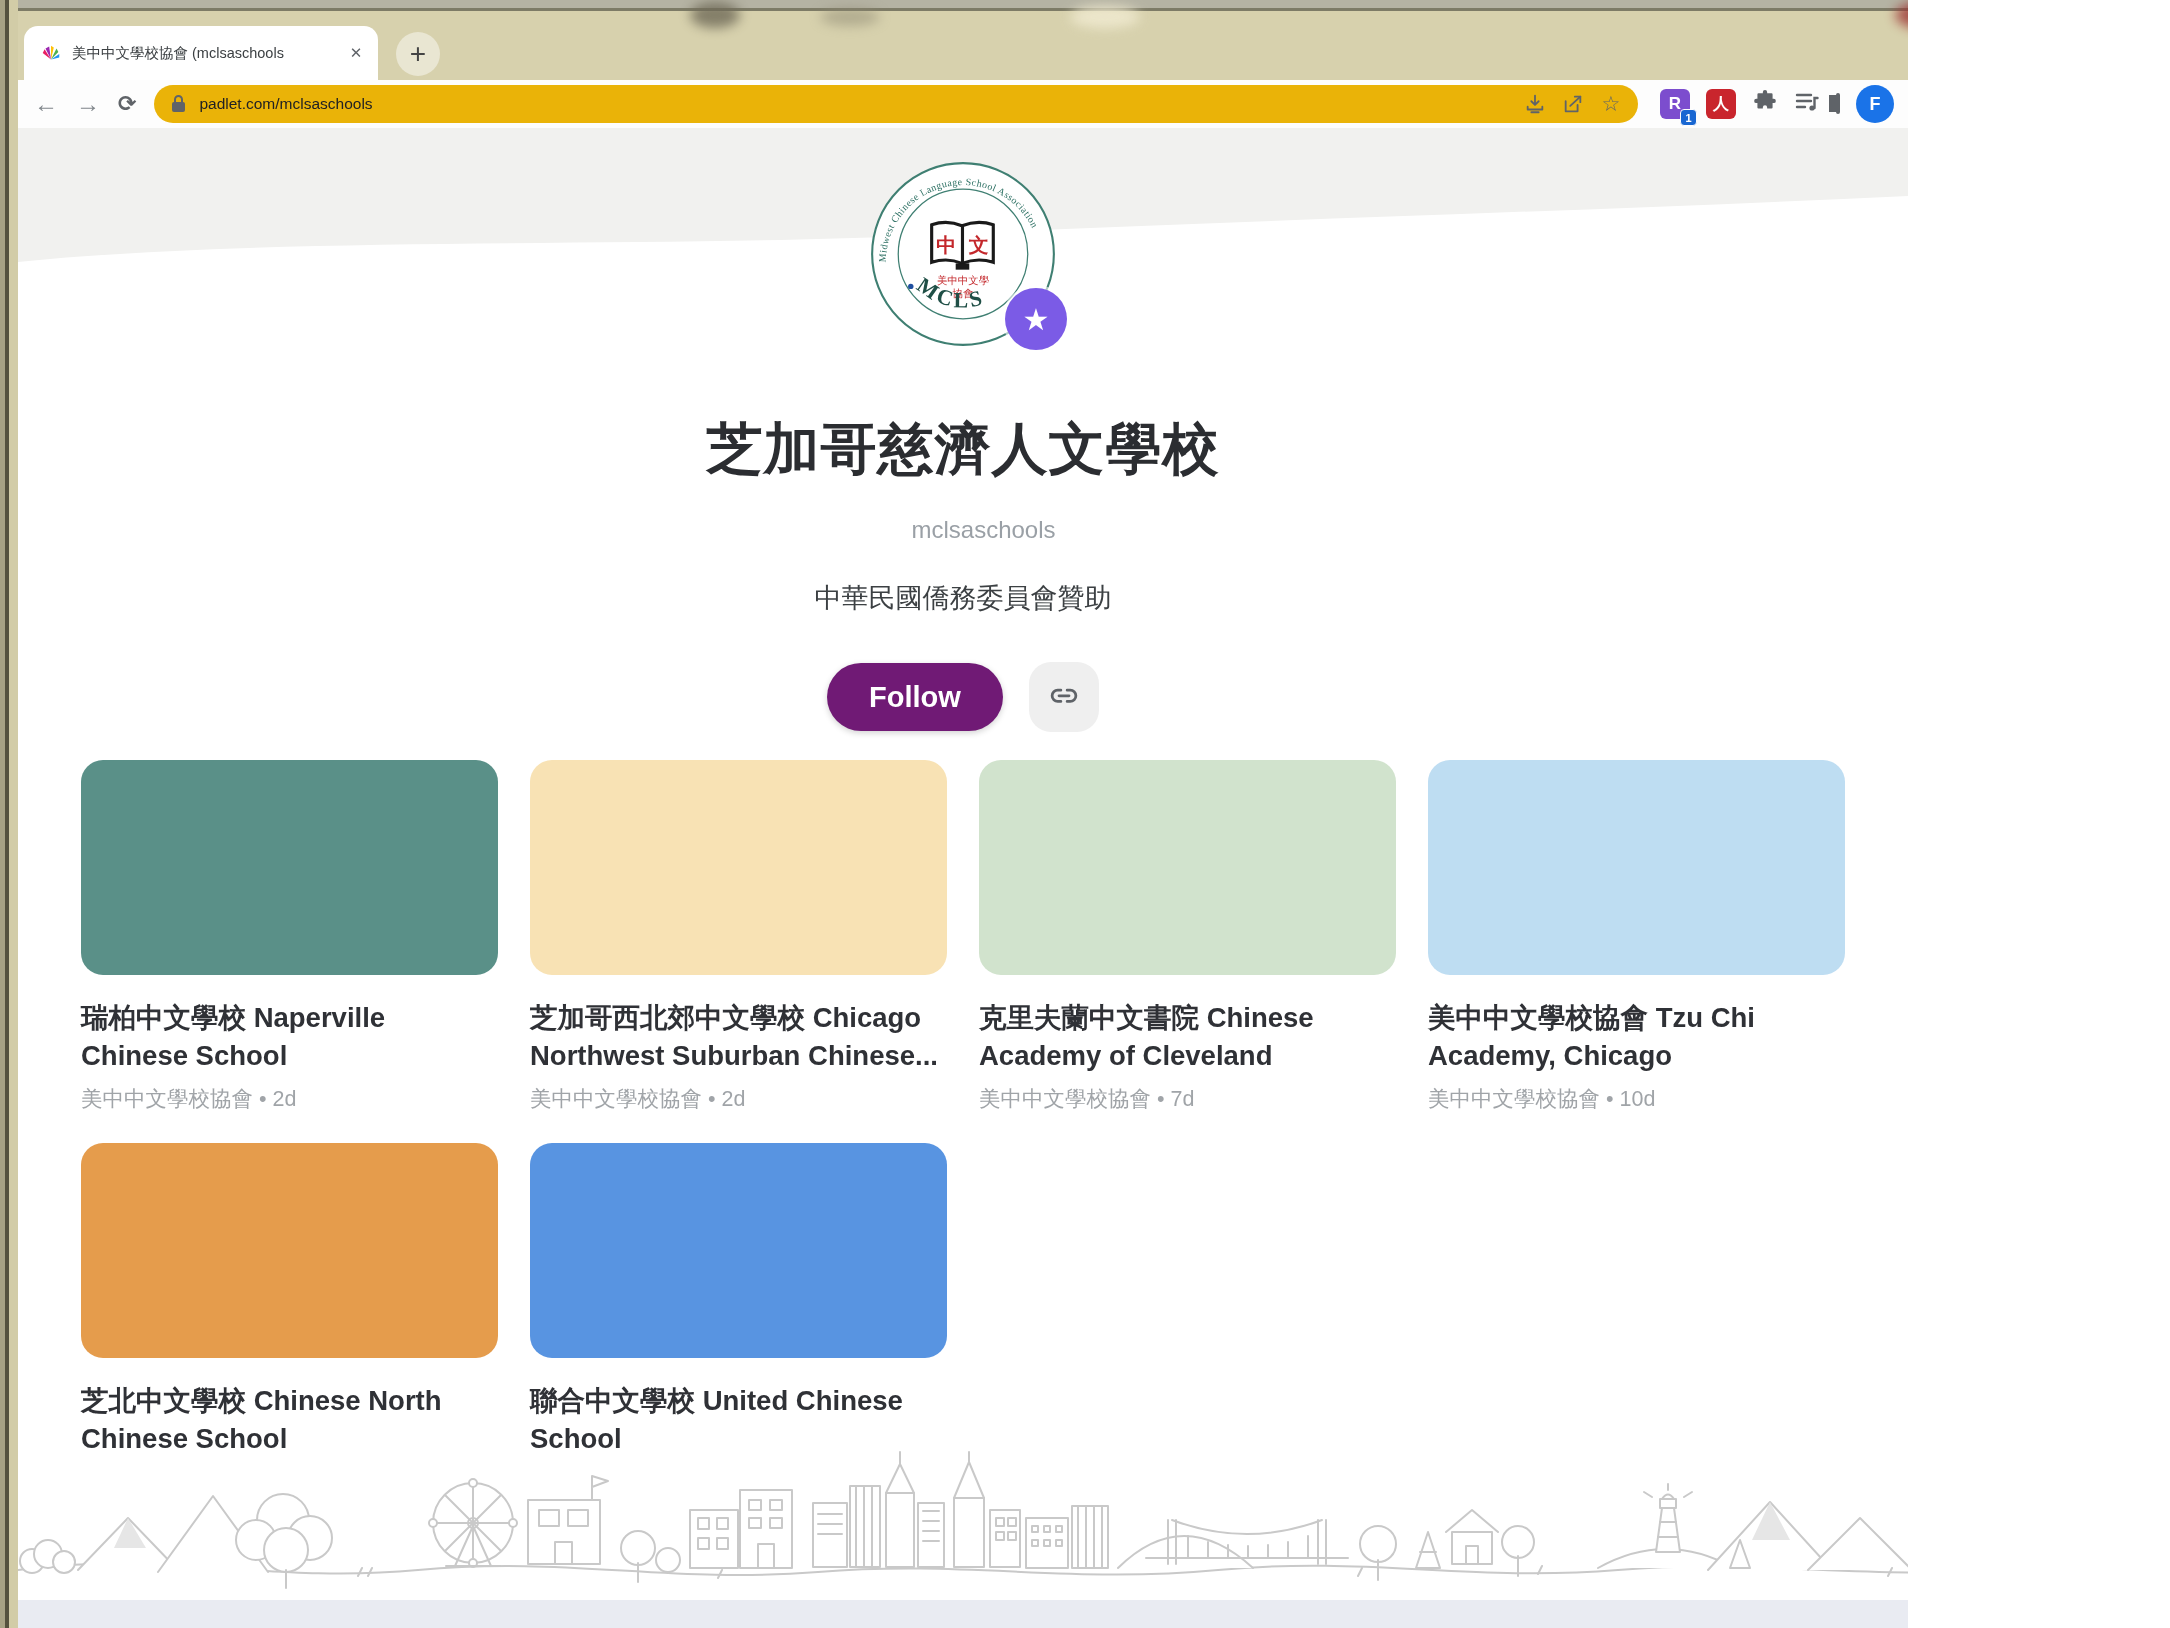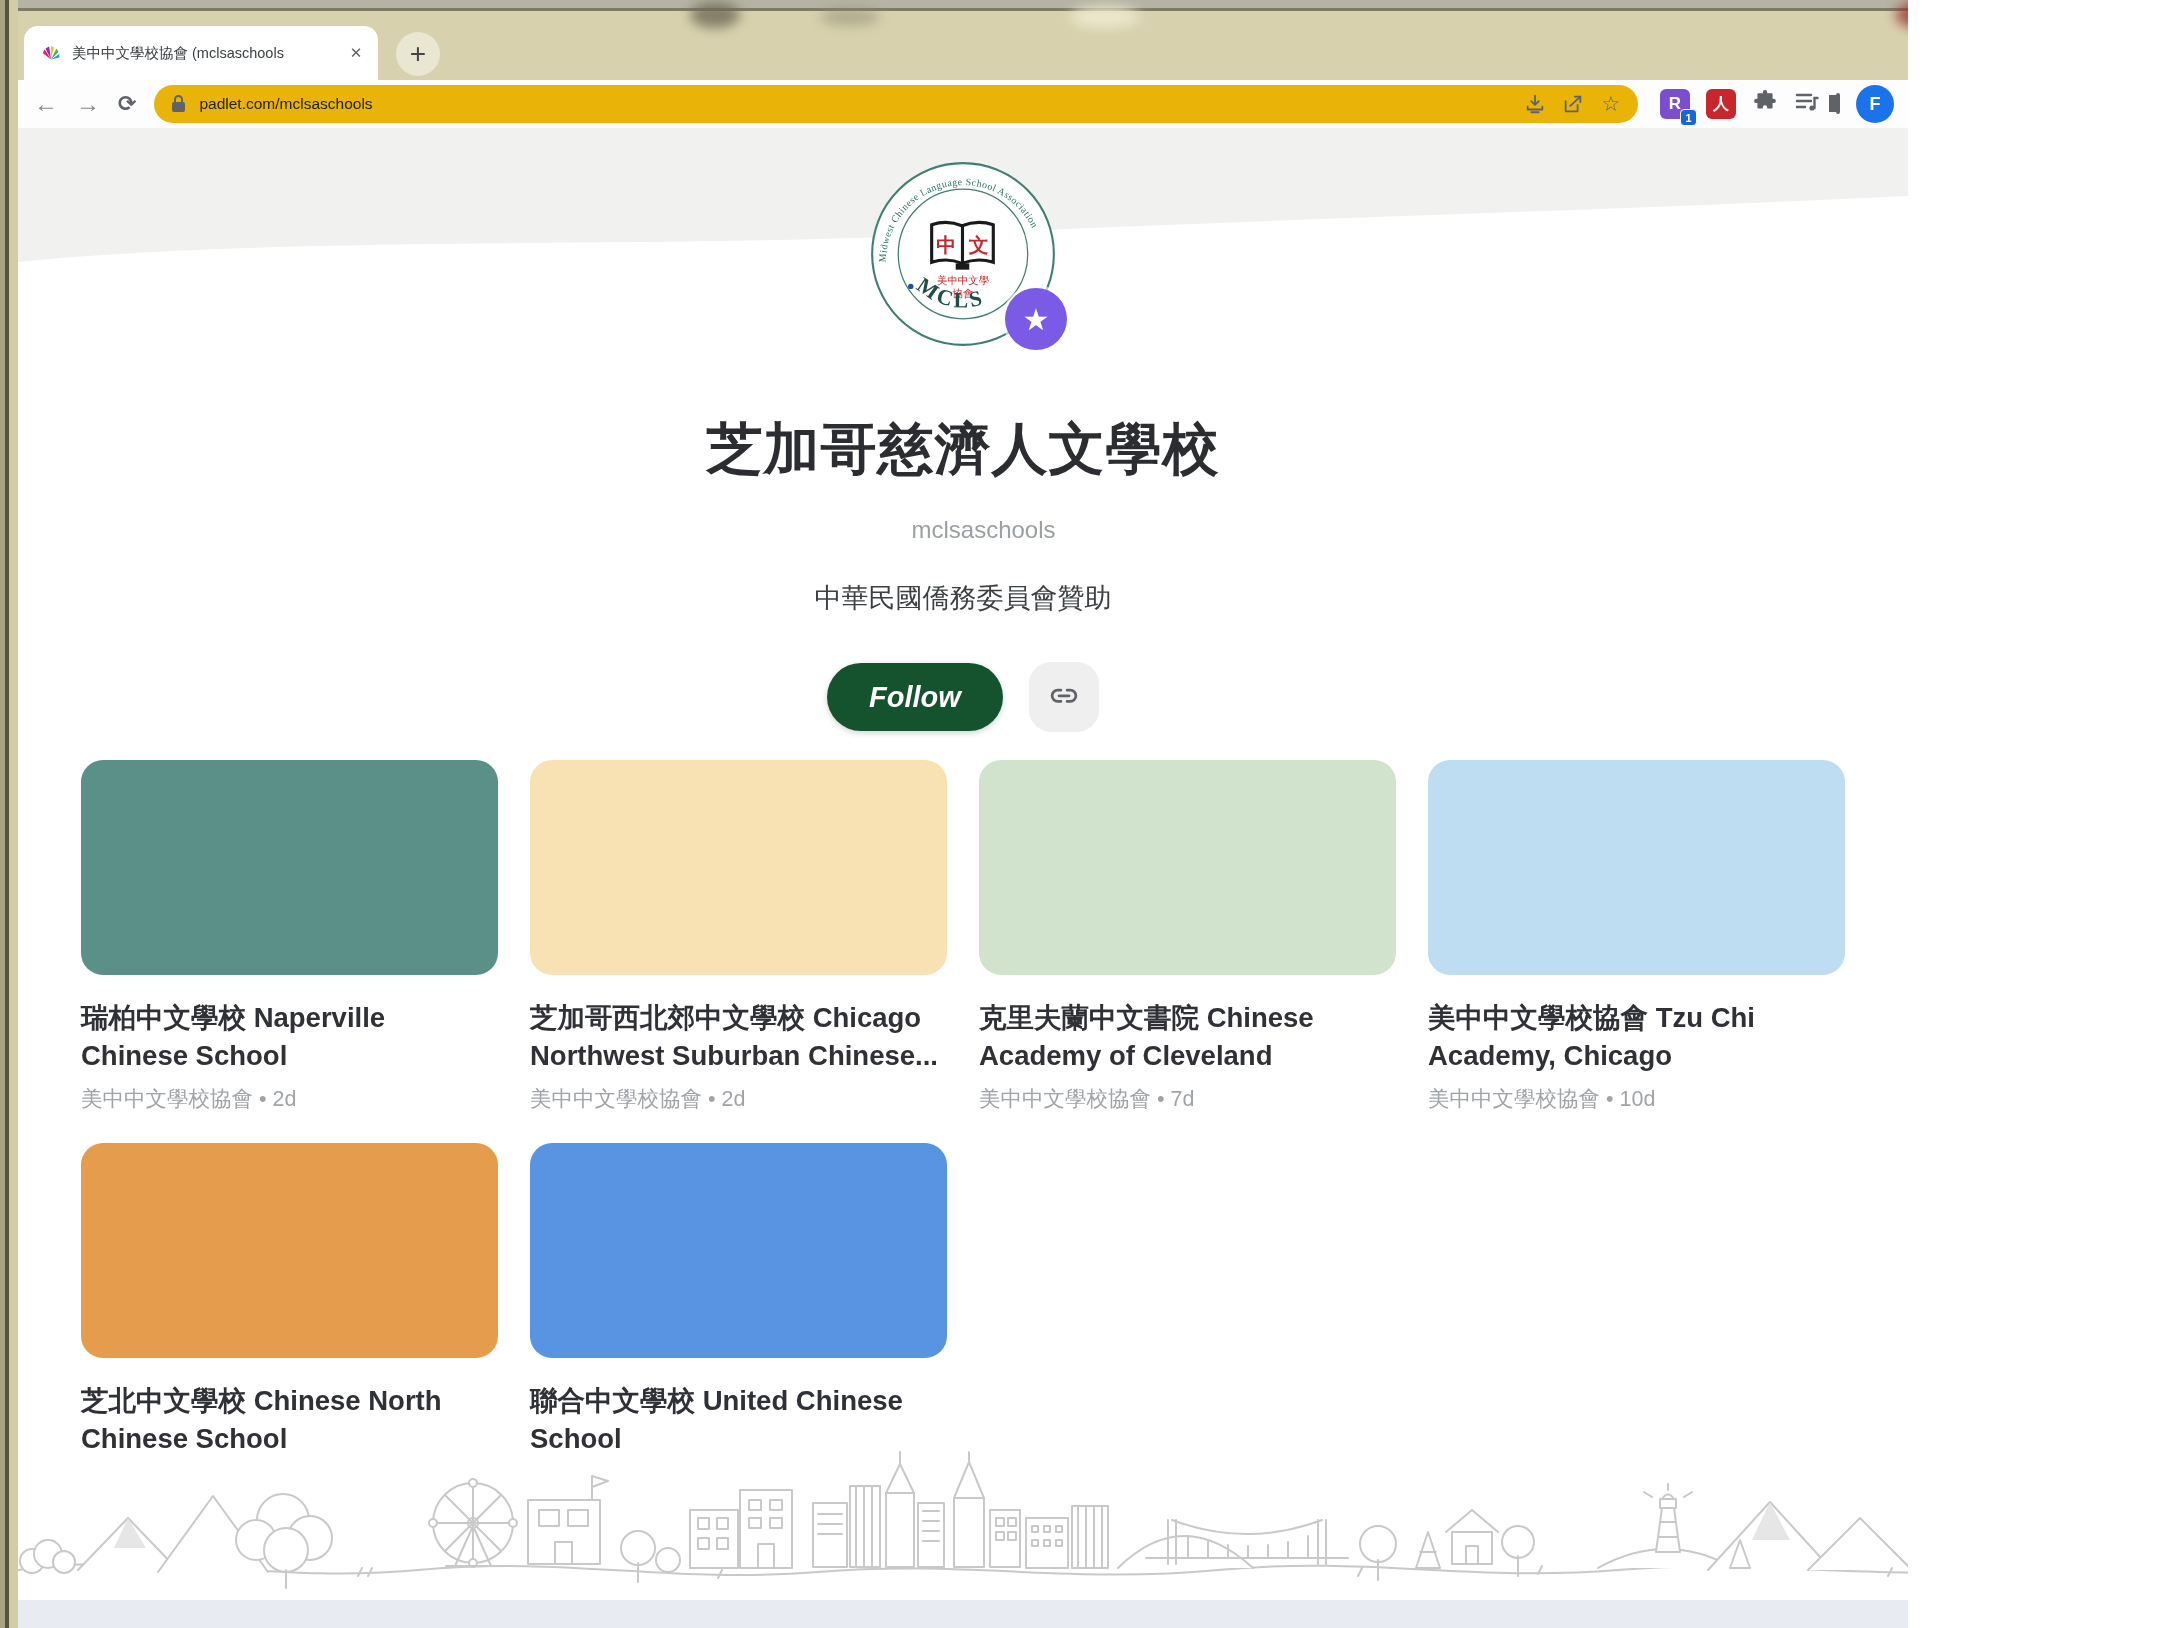--- a/index.html
+++ b/index.html
@@ -225,21 +225,21 @@
         <div class="logo-badge" style="background: rgb(123, 91, 230);">
           <span>★</span>
         </div>
       </div>
 
       <div class="board-title">芝加哥慈濟人文學校</div>
       <div class="board-user">mclsaschools</div>
       <div class="board-desc">中華民國僑務委員會贊助</div>
 
       <div class="cta-row">
-        <button class="follow-btn" style="background: #14532d; font-style: italic;">Follow</button>
+        <button class="follow-btn" style="background: #701a75;">Follow</button>
         <button class="link-btn">
           <svg width="30" height="30" viewBox="0 0 24 24" fill="none" stroke="#5f6368" stroke-width="2.2" stroke-linecap="round">
             <path d="M9.5 15.5 H7 a4.5 4.5 0 0 1 0-9 h2.5"></path>
             <path d="M14.5 6.5 H17 a4.5 4.5 0 0 1 0 9 h-2.5"></path>
             <path d="M8 11 h8"></path>
           </svg>
         </button>
       </div>
     </div>
 

